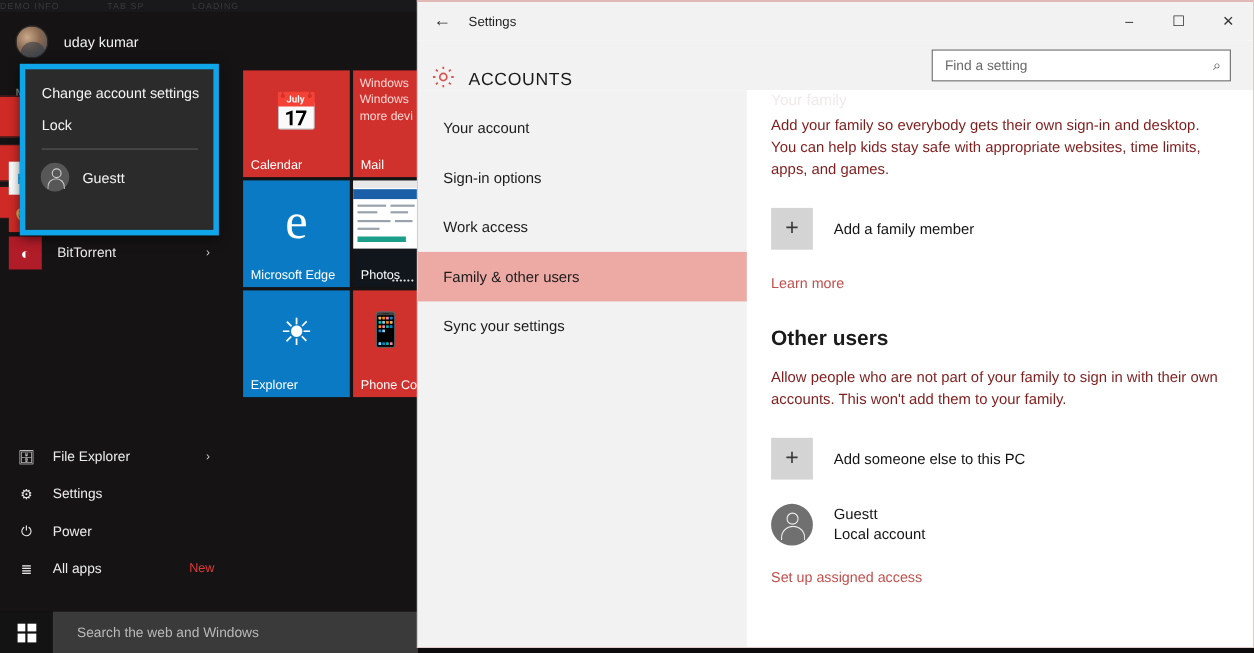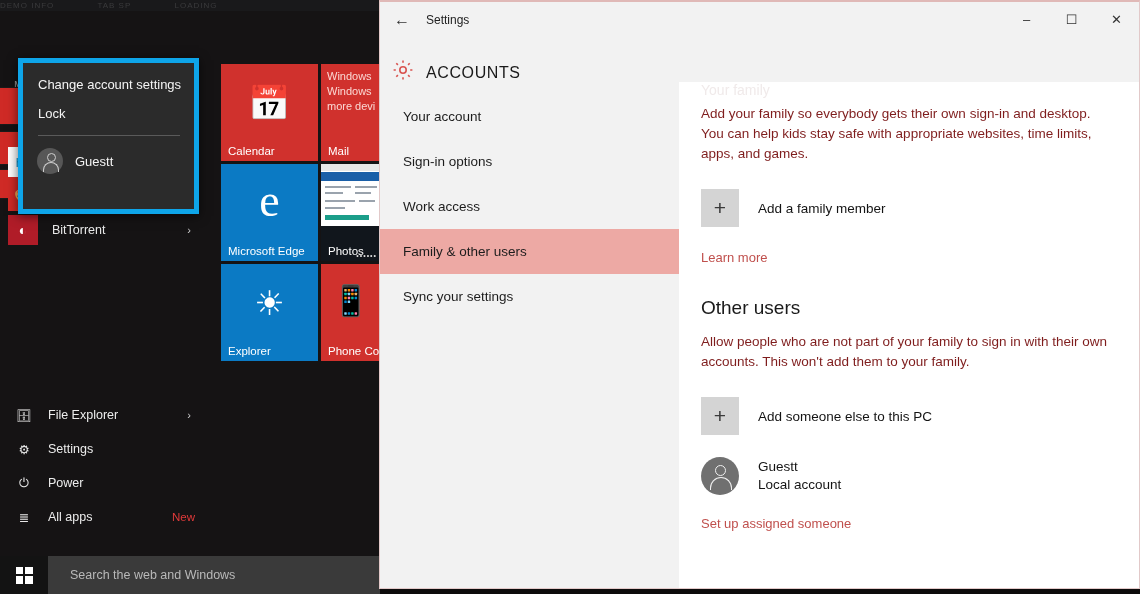--- a/index.html
+++ b/index.html
@@ -422,21 +422,21 @@
   .link {
     display: inline-block;
     margin-top: 23px;
     font-size: 13px;
     color: #c0504d;
   }
   .section-head {
     margin-top: 31px;
     font-size: 19px;
     color: #1a1a1a;
-    font-weight: 400;
+    font-weight: 700;
   }
   .user-row {
     display: flex; align-items: center;
     gap: 19px;
     margin-top: 22px;
   }
   .user-circ {
     width: 38px; height: 38px;
     border-radius: 50%;
     background: #707070;
@@ -470,20 +470,24 @@
   <div id="desktop">
 
     <div class="top-strip">
       <span>DEMO INFO</span>
       <span>TAB SP</span>
       <span>LOADING</span>
     </div>
 
     <div id="startmenu">
 
+      <div class="user-header">
+        <div class="user-avatar"></div>
+        <div class="user-name">uday kumar</div>
+      </div>
 
       <div class="mostused">Most used</div>
 
       <div class="edge-tile" style="top:76px;height:38px;"></div>
       <div class="edge-tile" style="top:120px;height:34px;"></div>
       <div class="edge-tile" style="top:158px;height:30px;"></div>
 
       <div id="ctxmenu">
         <div class="ctx-item">Change account settings</div>
         <div class="ctx-item">Lock</div>
@@ -612,20 +616,24 @@
     </div>
 
     <div class="settings-header">
       <div class="acct-gear">
         <svg width="24" height="24" viewBox="0 0 24 24" fill="none" stroke="#d9534f" stroke-width="1.6">
           <circle cx="12" cy="12" r="3.2"></circle>
           <path d="M12 2.6v2.2M12 19.2v2.2M2.6 12h2.2M19.2 12h2.2M5.3 5.3l1.6 1.6M17.1 17.1l1.6 1.6M18.7 5.3l-1.6 1.6M6.9 17.1l-1.6 1.6"></path>
         </svg>
       </div>
       <div class="acct-title">ACCOUNTS</div>
+      <div class="find-setting">
+        <input type="text" placeholder="Find a setting" style="">
+        <span class="search-ico">⌕</span>
+      </div>
     </div>
 
     <div class="settings-body">
 
       <div class="nav-pane">
         <div class="nav-item">
           <span>Your account</span>
         </div>
         <div class="nav-item">
           <span>Sign-in options</span>
@@ -663,19 +671,19 @@
         </div>
 
         <div class="user-row">
           <div class="user-circ"></div>
           <div>
             <div class="user-meta-name">Guestt</div>
             <div class="user-meta-sub">Local account</div>
           </div>
         </div>
 
-        <a class="link" style="margin-top:21px;">Set up assigned someone</a>
+        <a class="link" style="margin-top:21px;">Set up assigned access</a>
       </div>
 
     </div>
   </div>
 
 </div>
 
 </body></html>

